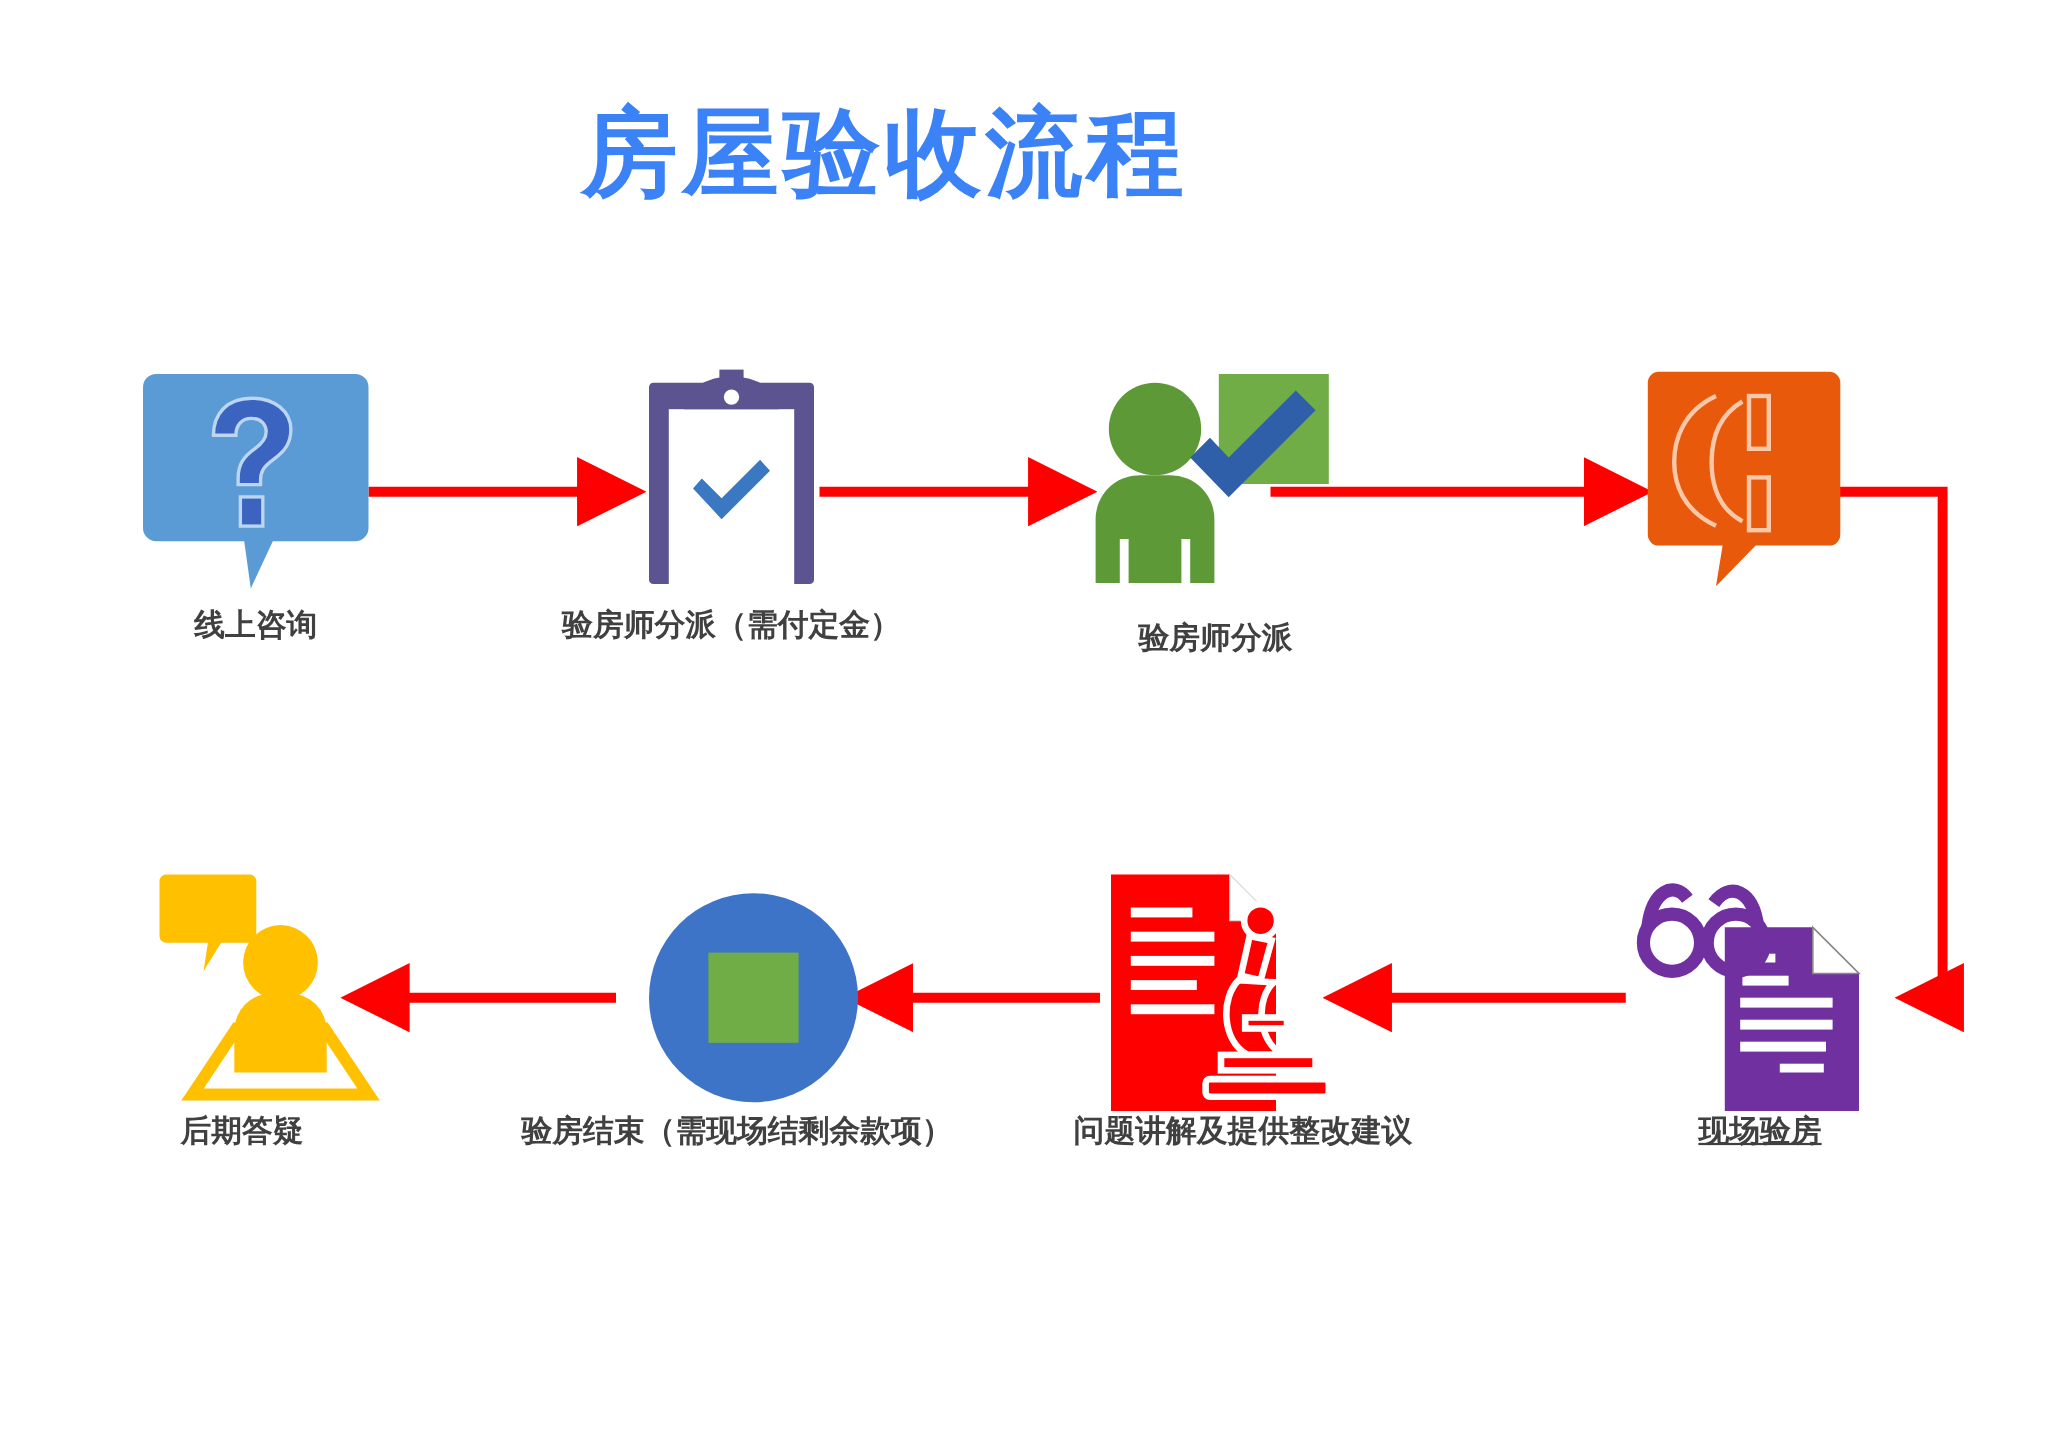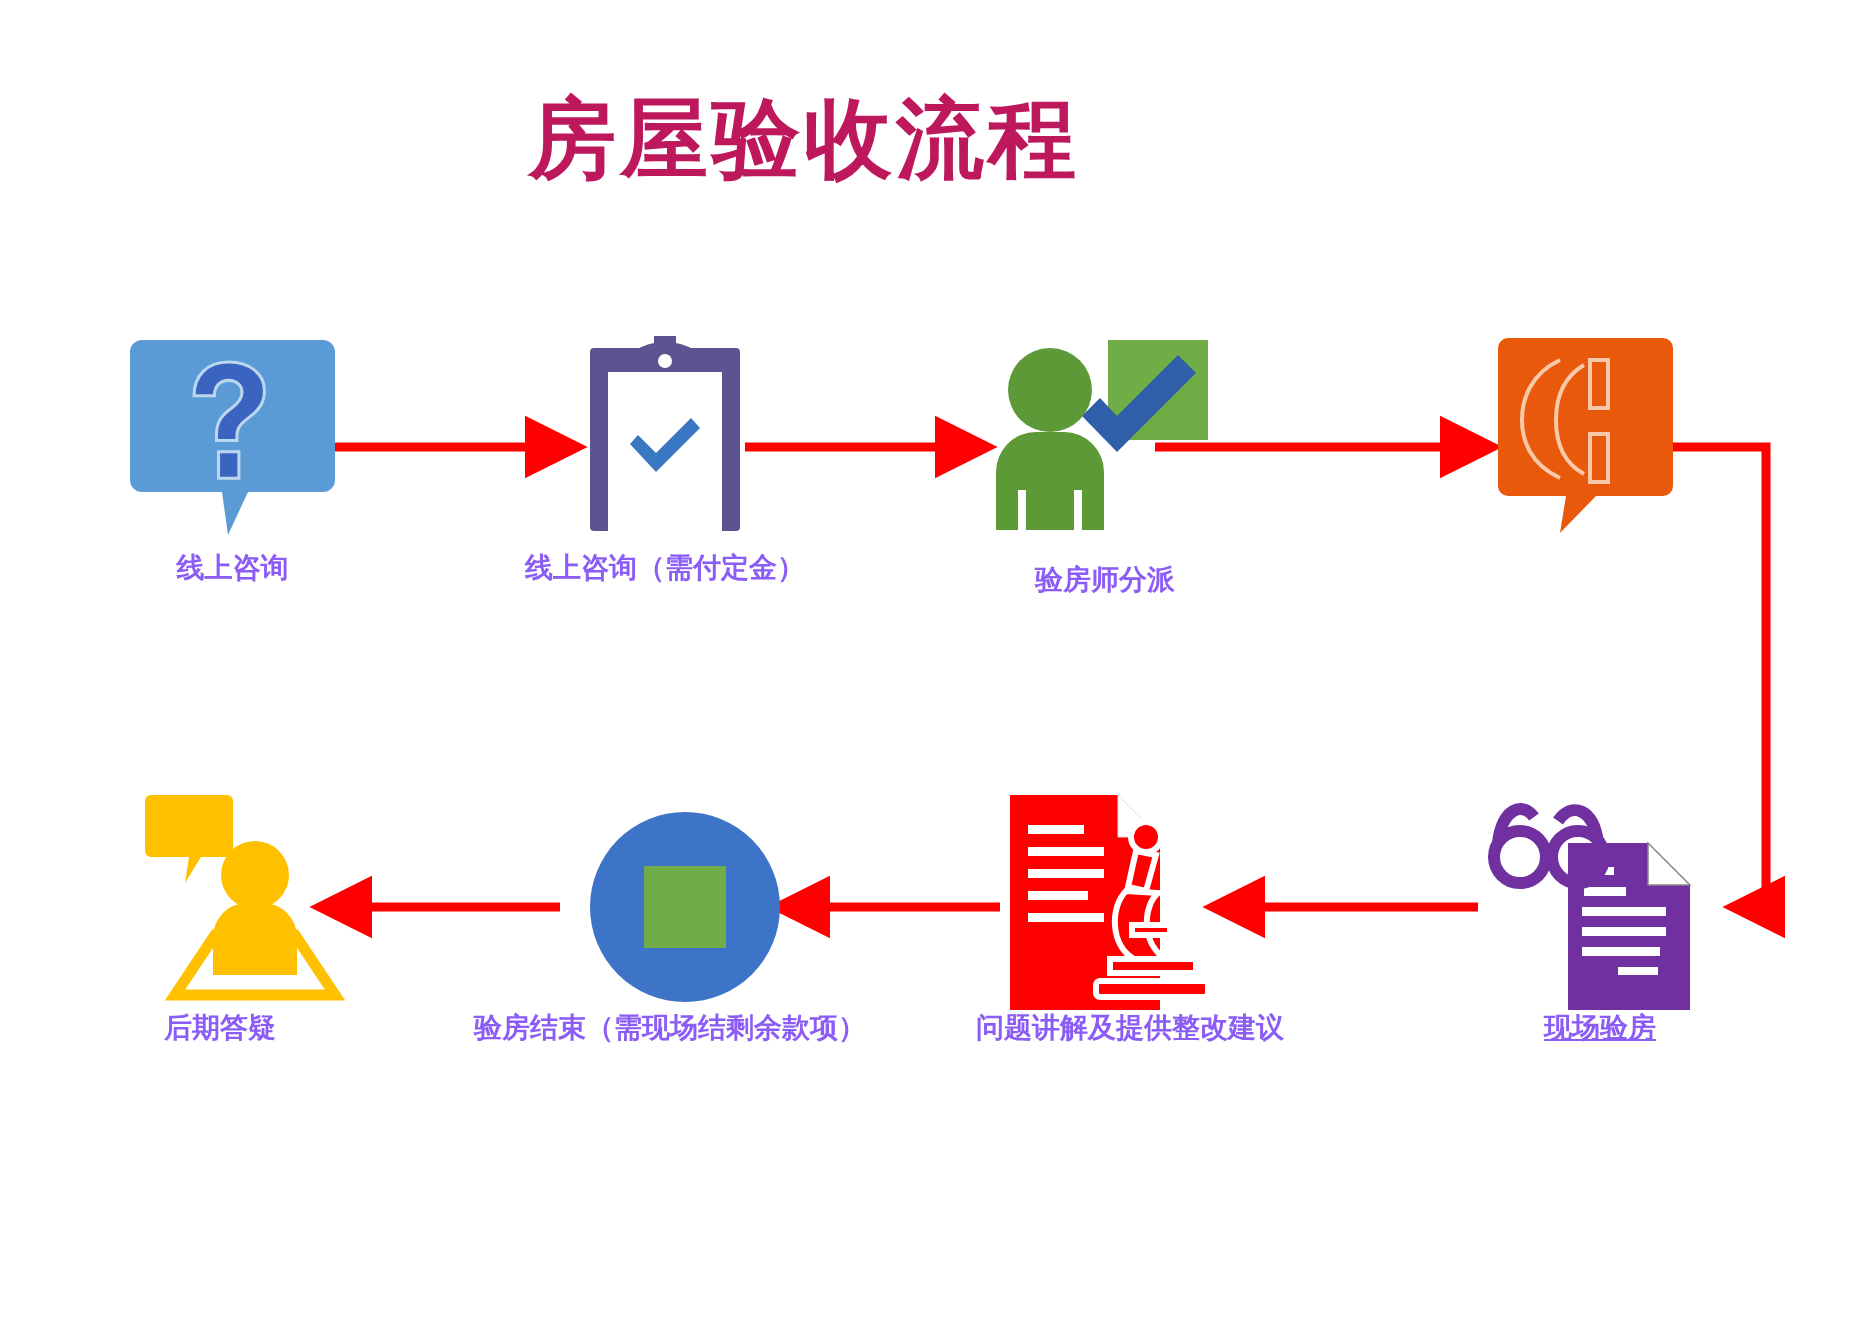--- a/index.html
+++ b/index.html
@@ -9,30 +9,30 @@
     font-family:"Liberation Sans","DejaVu Sans",sans-serif;
     overflow:hidden;
     position:relative;
   }
   #stage{position:relative;width:1871px;height:1323px;}
 
   .title{
     position:absolute;top:95px;left:0;width:1608px;
     text-align:center;
     font-size:88px;font-weight:bold;
-    color:#be185d;
+    color:#3b82f6;
     letter-spacing:4px;
     line-height:1.0;
   }
   .node-label{
     position:absolute;
     text-align:center;
     font-size:28px;
     font-weight:bold;
-    color:#8b5cf6;
+    color:#404040;
     line-height:1.45;
     letter-spacing:0px;
   }
 
   
   .icon-box{position:absolute;}
   .icon-box svg{display:block;overflow:visible;}
 
   
   .arrow-layer{position:absolute;top:0;left:0;width:1871px;height:1323px;pointer-events:none;}
@@ -76,21 +76,21 @@
   <div class="icon-box" style="left:590px;top:336px;">
     <svg width="150" height="195" viewBox="0 0 150 195">
       <rect x="0" y="12" width="150" height="183" rx="4" fill="#5B5490"></rect>
       <rect x="18" y="36" width="114" height="159" fill="#ffffff"></rect>
       <path d="M32,36 a43,30 0 0 1 86,0 z" fill="#5B5490"></path>
       <rect x="64" y="0" width="22" height="18" fill="#5B5490"></rect>
       <circle cx="75" cy="25" r="7" fill="#ffffff"></circle>
       <path d="M40,108 L48,99 L66,117 L101,82 L110,92 L66,136 z" fill="#3A78C2"></path>
     </svg>
   </div>
-  <div class="node-label" style="left:500px;top:548px;width:330px;">线上咨询（需付定金）</div>
+  <div class="node-label" style="left:500px;top:548px;width:330px;">验房师分派（需付定金）</div>
 
   <div class="icon-box" style="left:990px;top:340px;">
     <svg width="230" height="190" viewBox="0 0 230 190">
       <rect x="118" y="0" width="100" height="100" fill="#70AD47"></rect>
       <circle cx="60" cy="50" r="42" fill="#5D9A37"></circle>
       <path d="M6,190 V132 a40,40 0 0 1 40,-40 h28 a40,40 0 0 1 40,40 V190 h-22 V150 h-8 V190 h-48 V150 h-8 V190 z" fill="#5D9A37"></path>
       <path d="M110,58 L92,76 L127,112 L206,33 L188,15 L127,76 z" fill="#2E5FA8"></path>
     </svg>
   </div>
   <div class="node-label" style="left:960px;top:548px;width:290px;margin-top:12px;">验房师分派</div>

